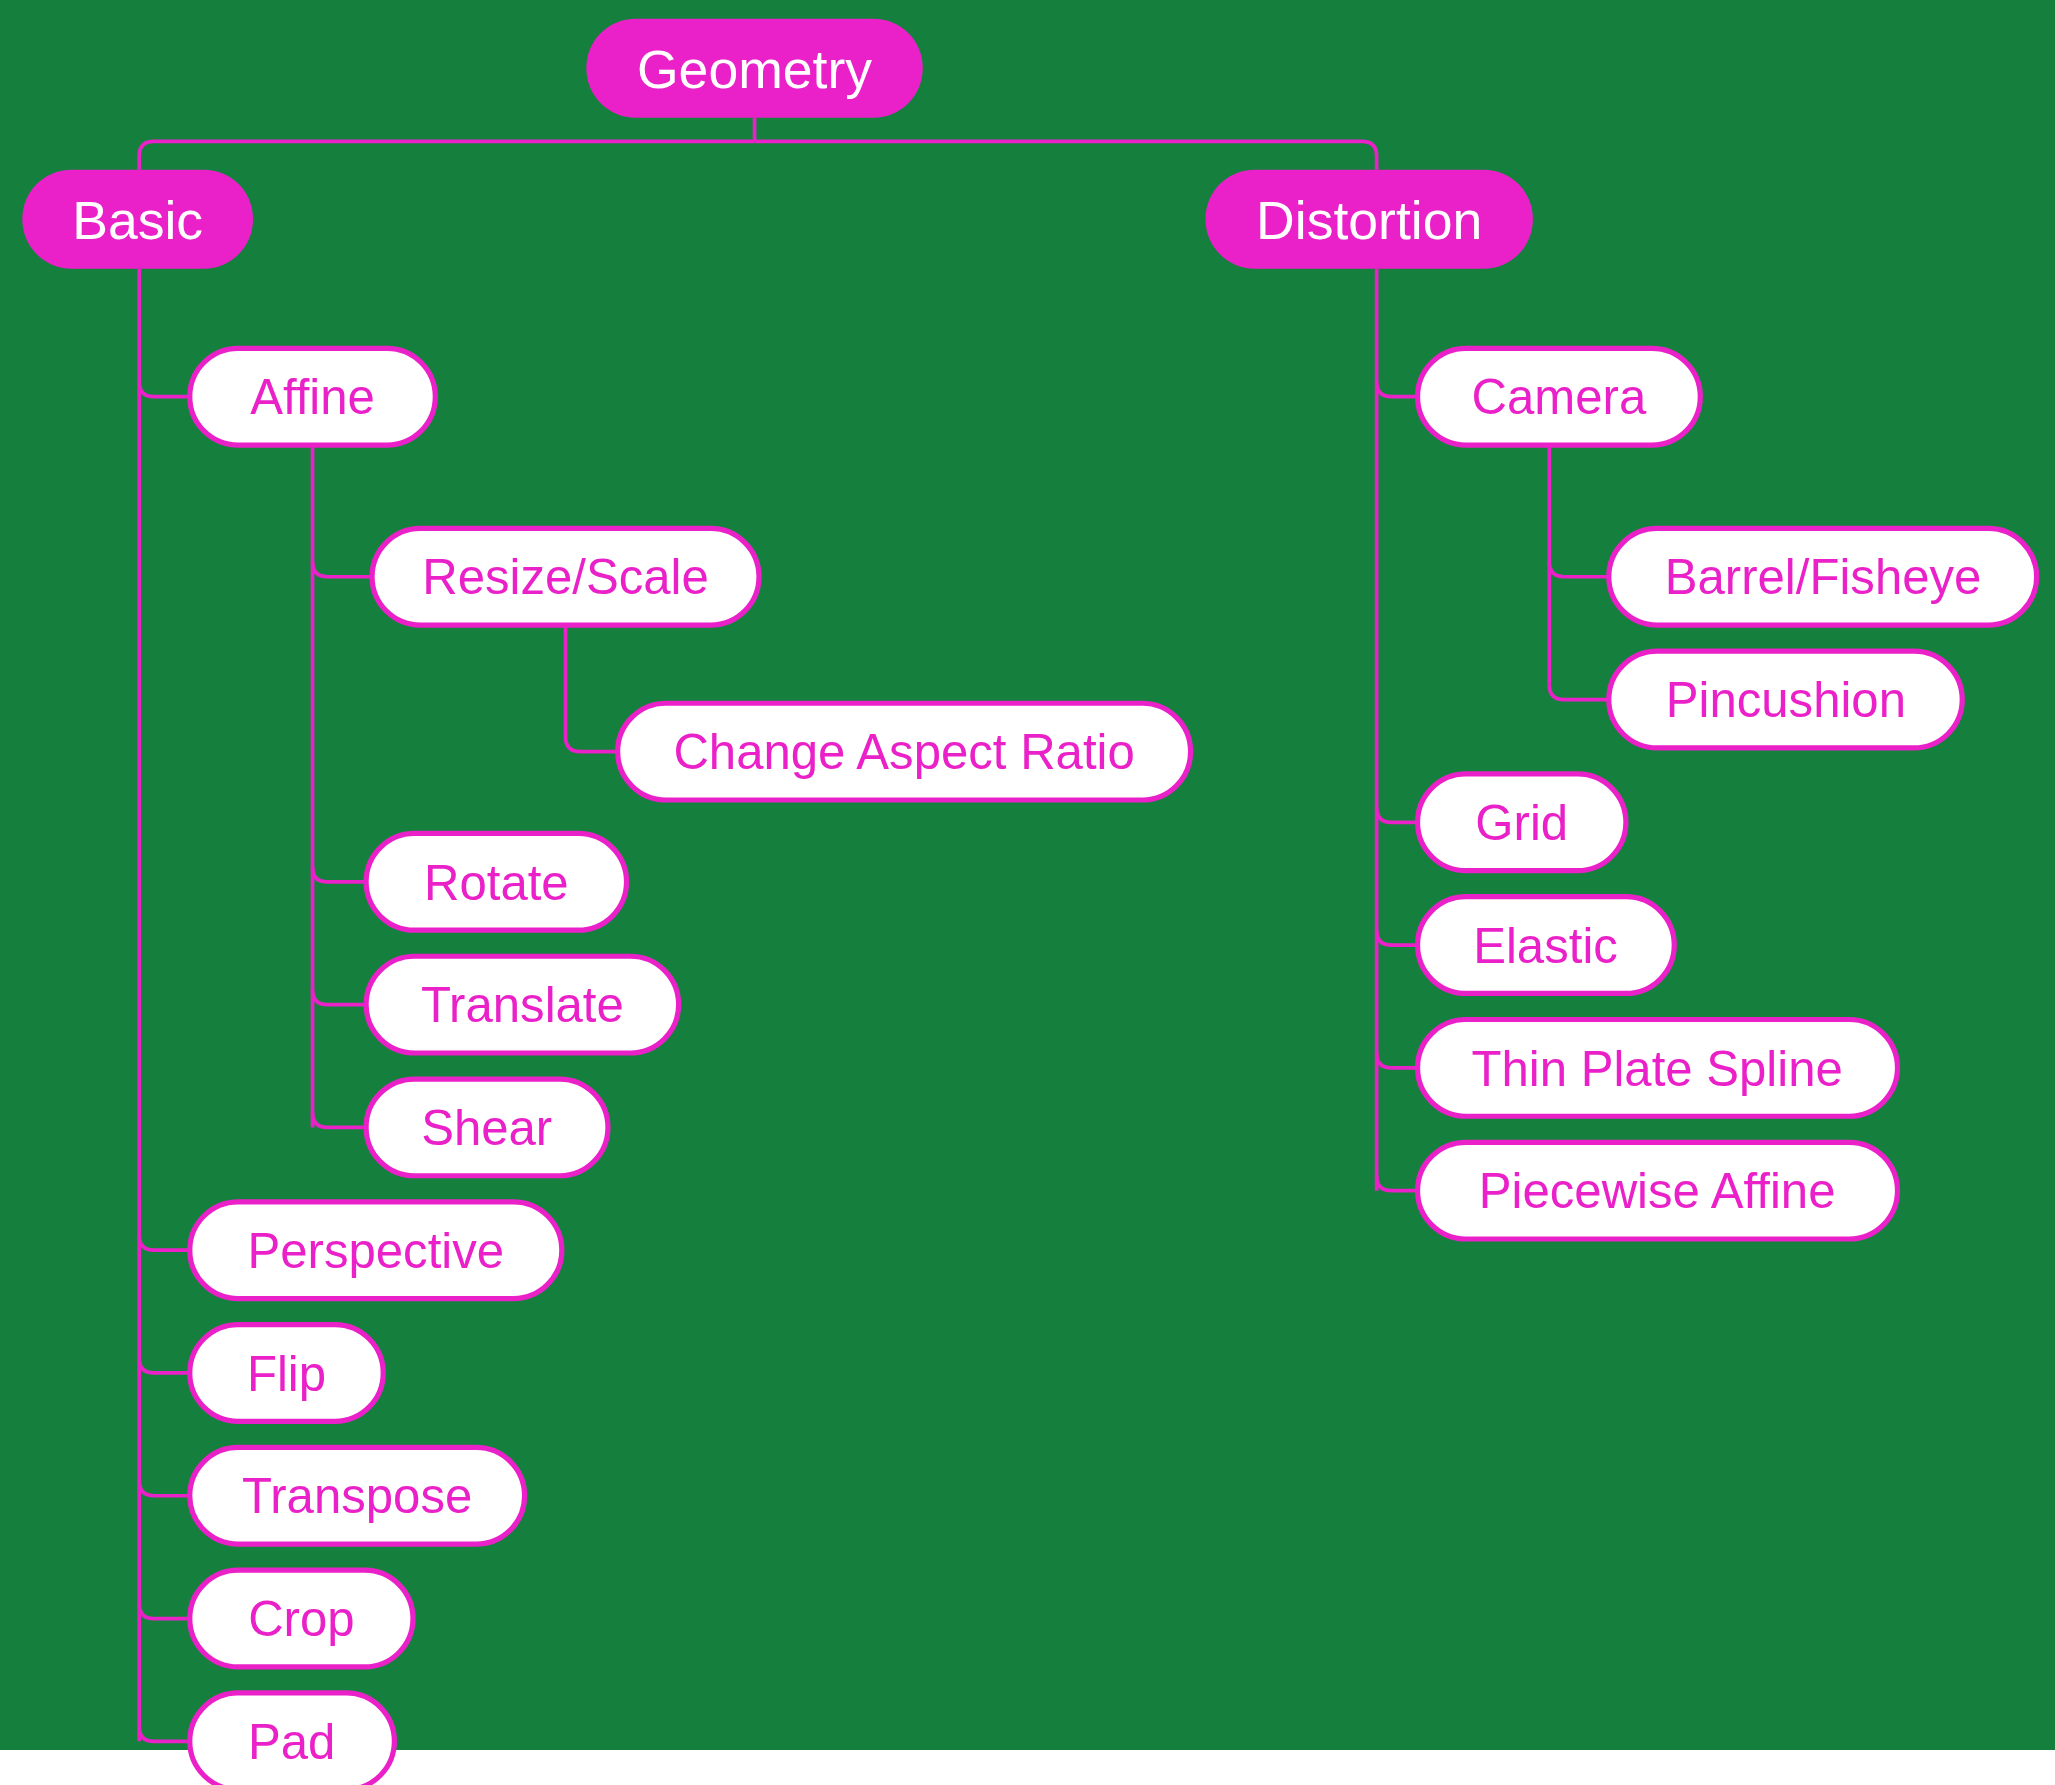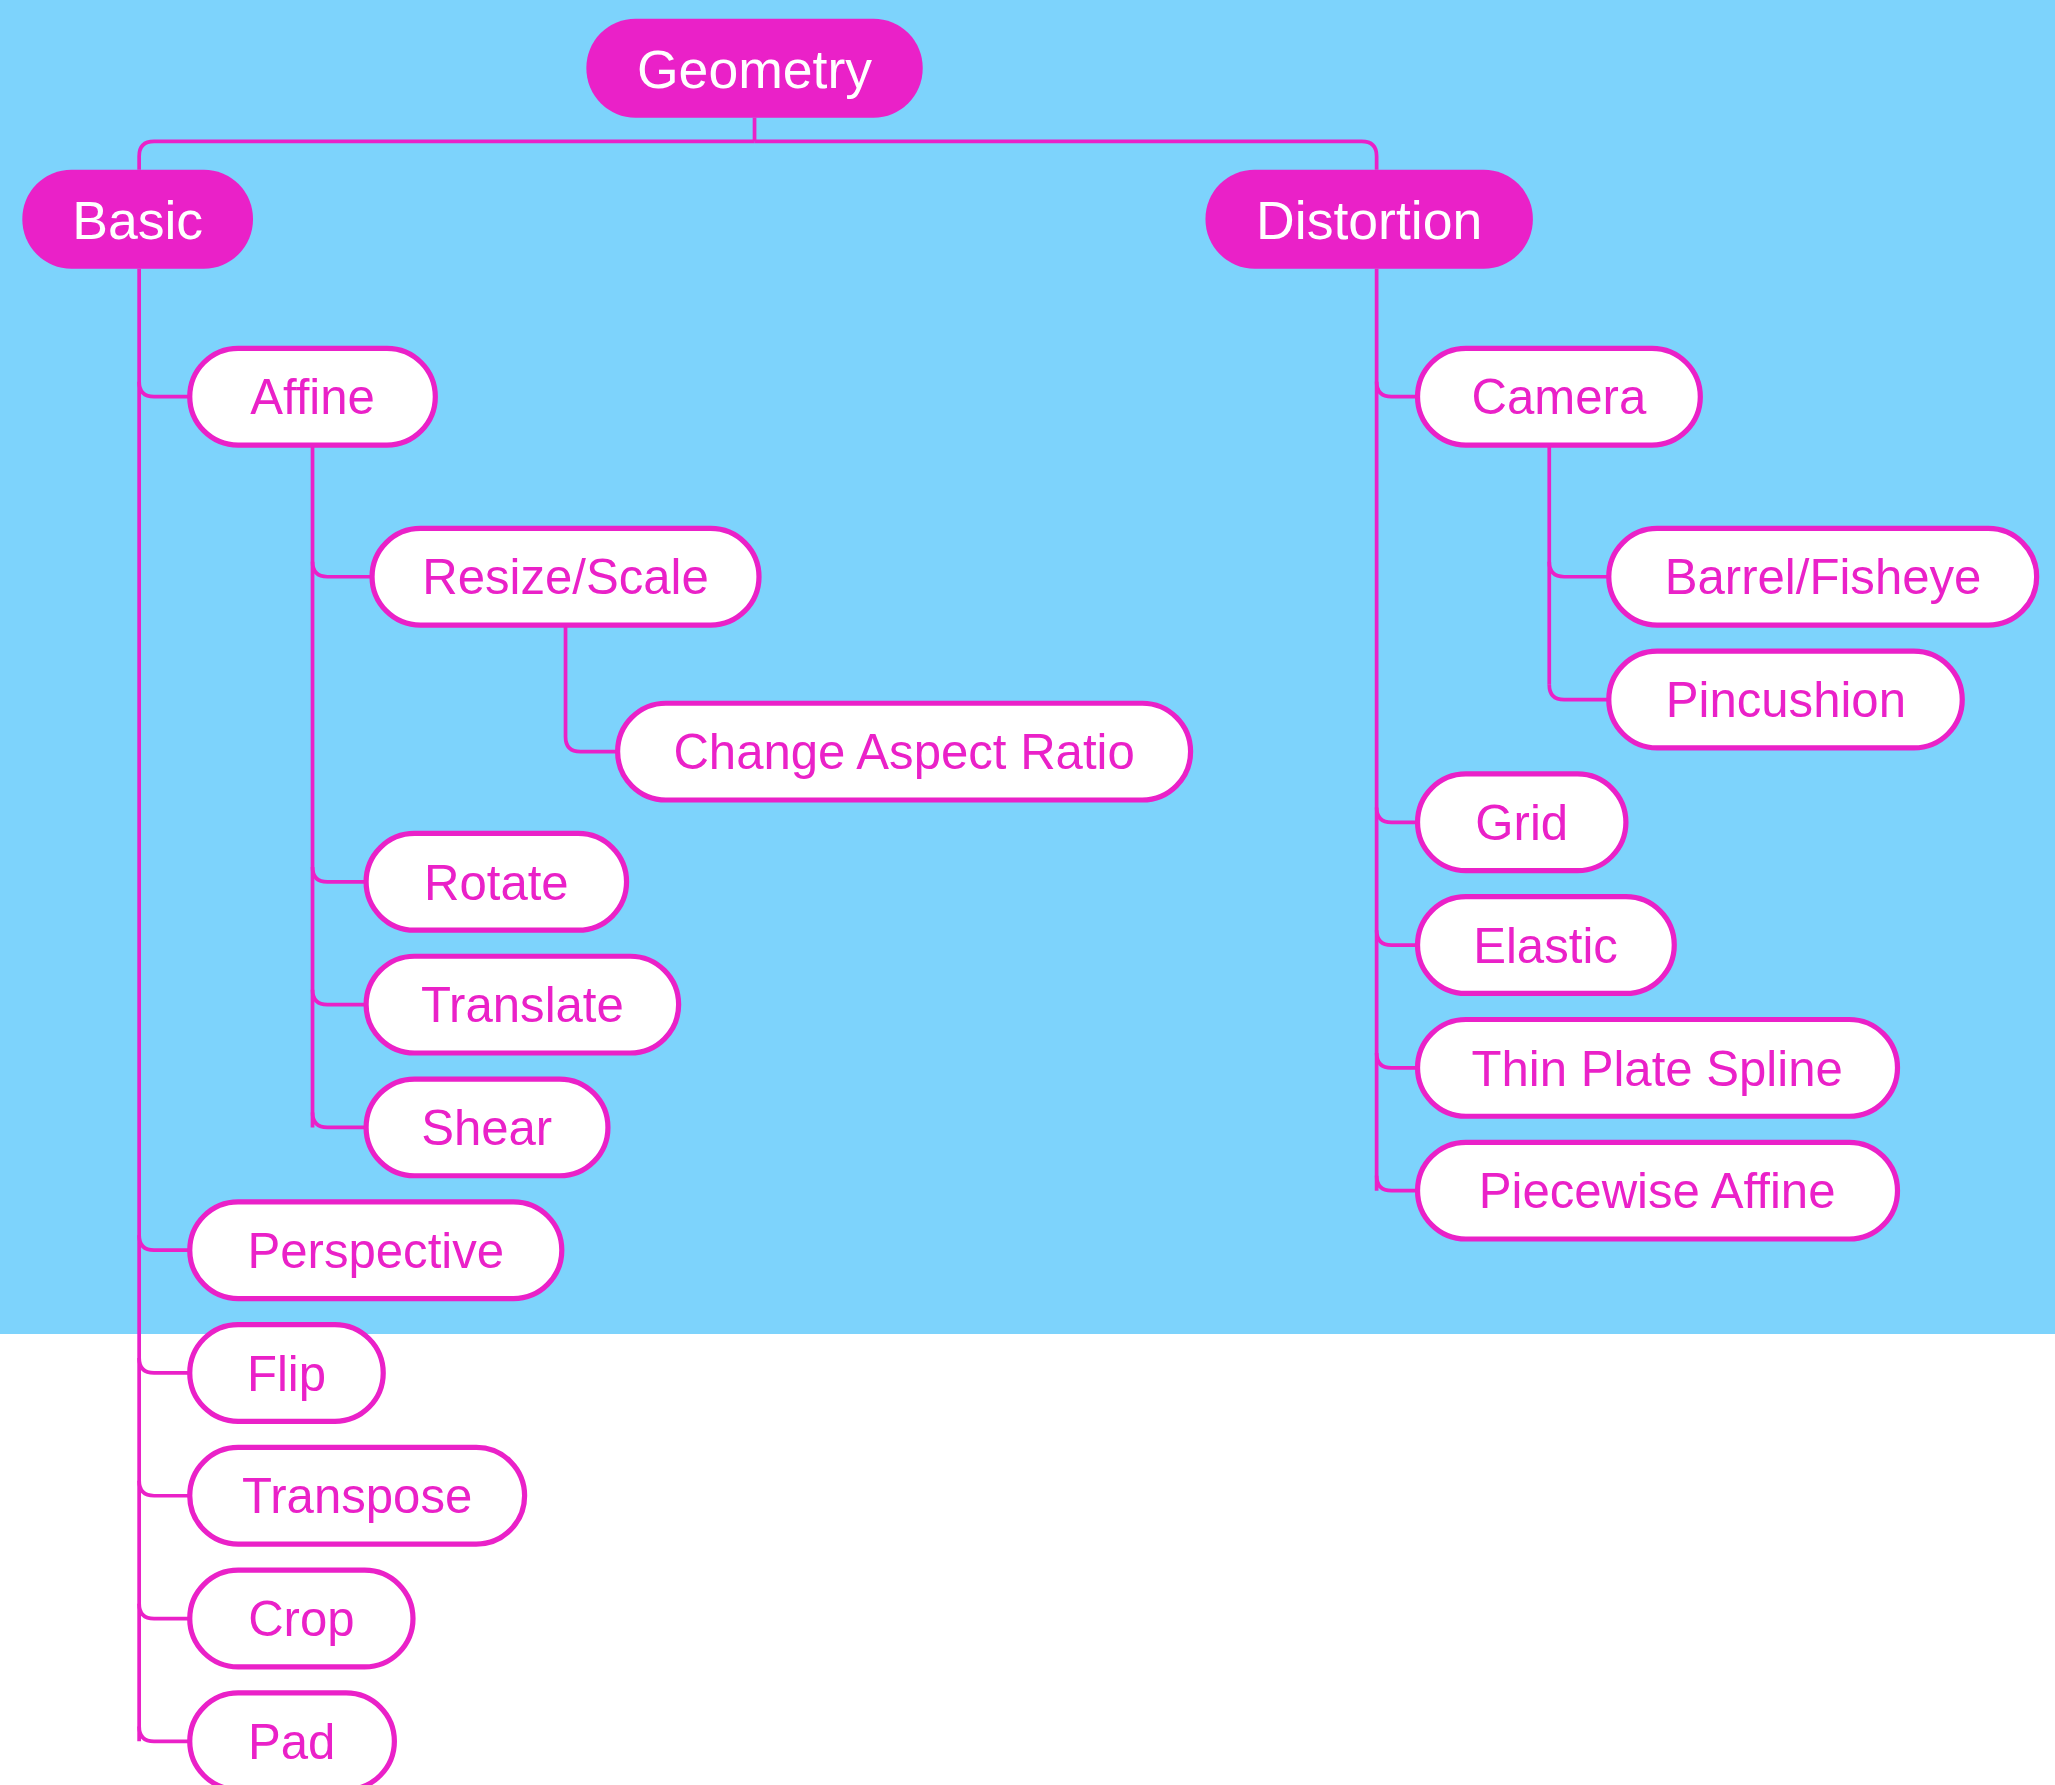--- a/index.html
+++ b/index.html
@@ -9,22 +9,22 @@
   }
   body {
     width: 2056px;
     height: 1786px;
     font-family: "Liberation Sans", sans-serif;
     overflow: hidden;
   }
   #mindmap-root {
     position: relative;
     width: 2056px;
-    height: 1334px;
-    background: #7dd3fc;
+    height: 1750px;
+    background: #15803d;
   }
   svg#mindmap-canvas {
     position: absolute;
     top: 0;
     left: 0;
     width: 2056px;
     height: 1786px;
     display: block;
   }
   .conn {

